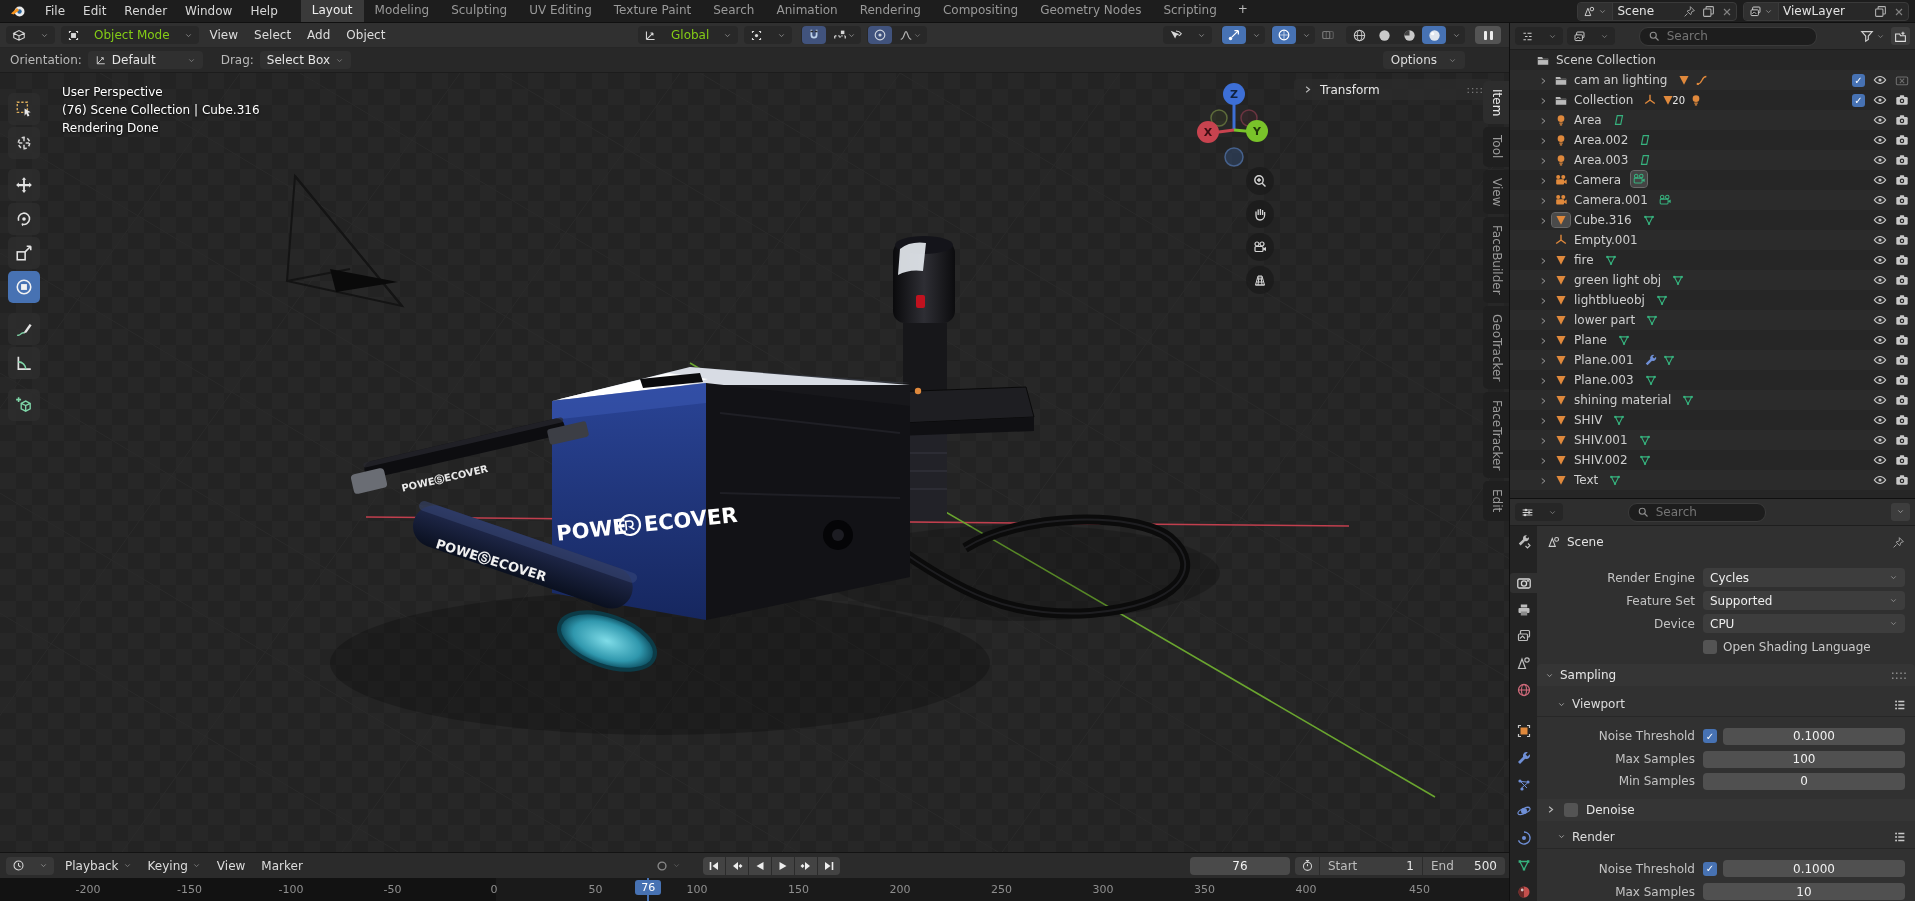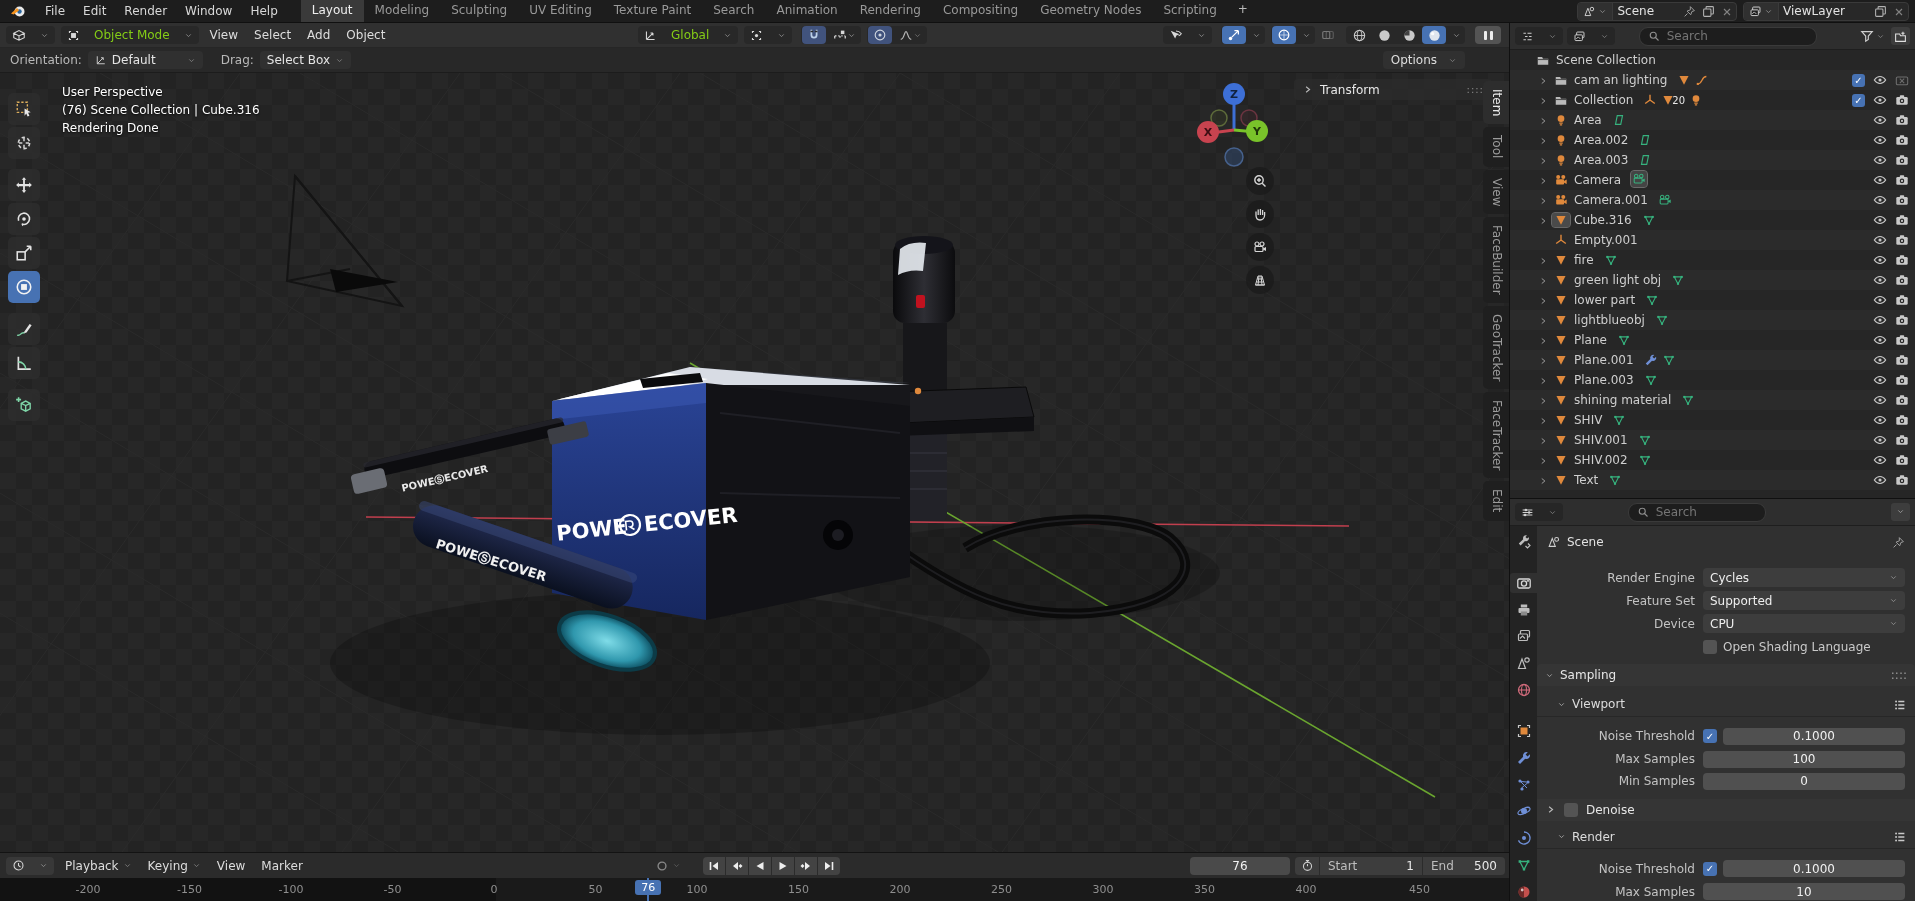--- a/index.html
+++ b/index.html
@@ -1384,21 +1384,21 @@
             </div>
             <div class="ol-row" style="padding-left: 24px;">
               <span class="ol-arrow"><svg class="ic" width="10" height="10" color="#9a9a9a">
                   <use href="#s-arrow-r"></use>
                 </svg></span>
               <span class="ol-icon">
                 <svg class="ic" width="14" height="14" color="#e0893c">
                   <use href="#o-mesh"></use>
                 </svg>
               </span>
-              <span class="ol-name">lower part</span>
+              <span class="ol-name">lightblueobj</span>
               <span class="ol-extras">
                 <span><svg class="ic" width="14" height="14" color="#36b27e">
                     <use href="#o-mesh-data"></use>
                   </svg></span>
               </span>
               <span class="ol-spacer"></span>
               <span class="ol-toggles">
                 <span><svg class="ic" width="14" height="14" color="#c9c9c9">
                     <use href="#o-eye"></use>
                   </svg></span>
@@ -1409,21 +1409,21 @@
             </div>
             <div class="ol-row" style="padding-left: 24px;">
               <span class="ol-arrow"><svg class="ic" width="10" height="10" color="#9a9a9a">
                   <use href="#s-arrow-r"></use>
                 </svg></span>
               <span class="ol-icon">
                 <svg class="ic" width="14" height="14" color="#e0893c">
                   <use href="#o-mesh"></use>
                 </svg>
               </span>
-              <span class="ol-name">lightblueobj</span>
+              <span class="ol-name">lower part</span>
               <span class="ol-extras">
                 <span><svg class="ic" width="14" height="14" color="#36b27e">
                     <use href="#o-mesh-data"></use>
                   </svg></span>
               </span>
               <span class="ol-spacer"></span>
               <span class="ol-toggles">
                 <span><svg class="ic" width="14" height="14" color="#c9c9c9">
                     <use href="#o-eye"></use>
                   </svg></span>

